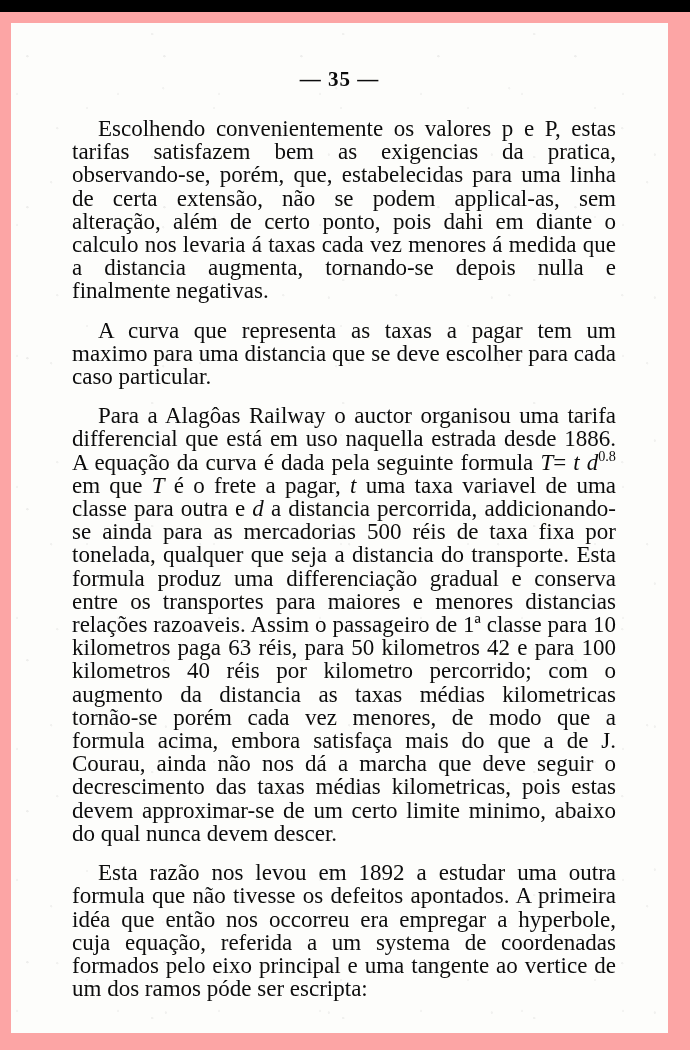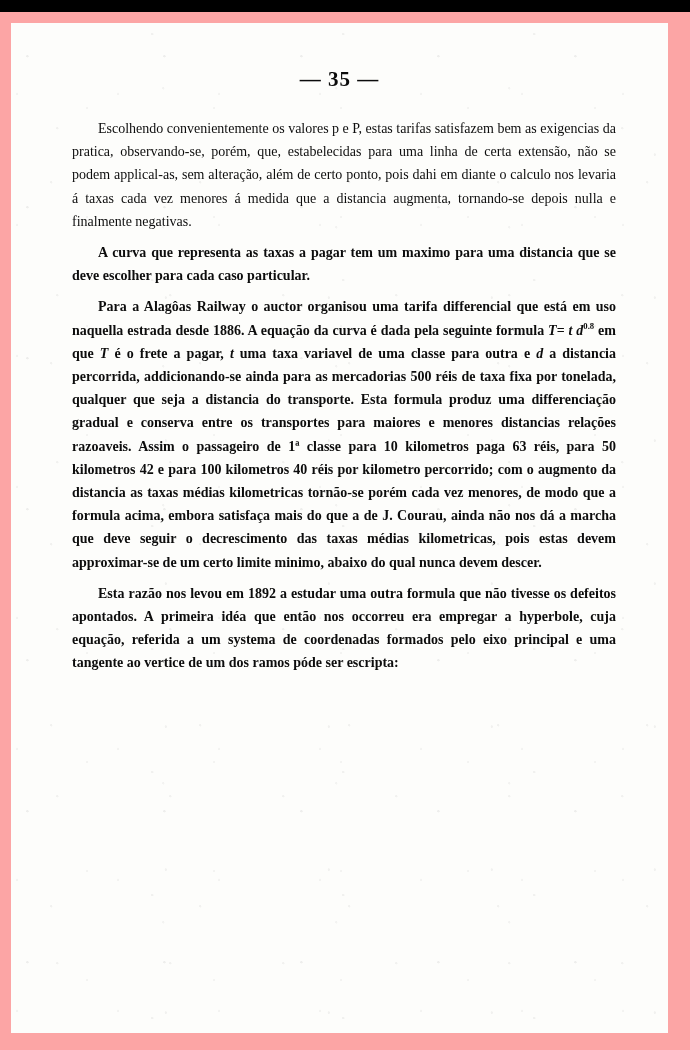--- a/index.html
+++ b/index.html
@@ -69,27 +69,27 @@
   #text-block {
     position: absolute;
     left: 61px;
     top: 94px;
     width: 544px;
   }
 
   p.para {
     margin: 0;
     color: #0d0d0d;
-    font-size: 14px;
+    font-size: 23px;
     line-height: 23.2px;
     text-align: justify;
     text-indent: 26px;
     font-family: "Liberation Serif", "DejaVu Serif", serif;
   }
-  p.para + p.para { margin-top: 8px; font-weight: bold; }
+  p.para + p.para { margin-top: 16px; }
 
   p.para .mathvar {
     font-style: italic;
     font-family: "Liberation Serif", "DejaVu Serif", serif;
   }
   p.para sup {
     font-size: 0.62em;
     vertical-align: super;
     line-height: 0;
   }

